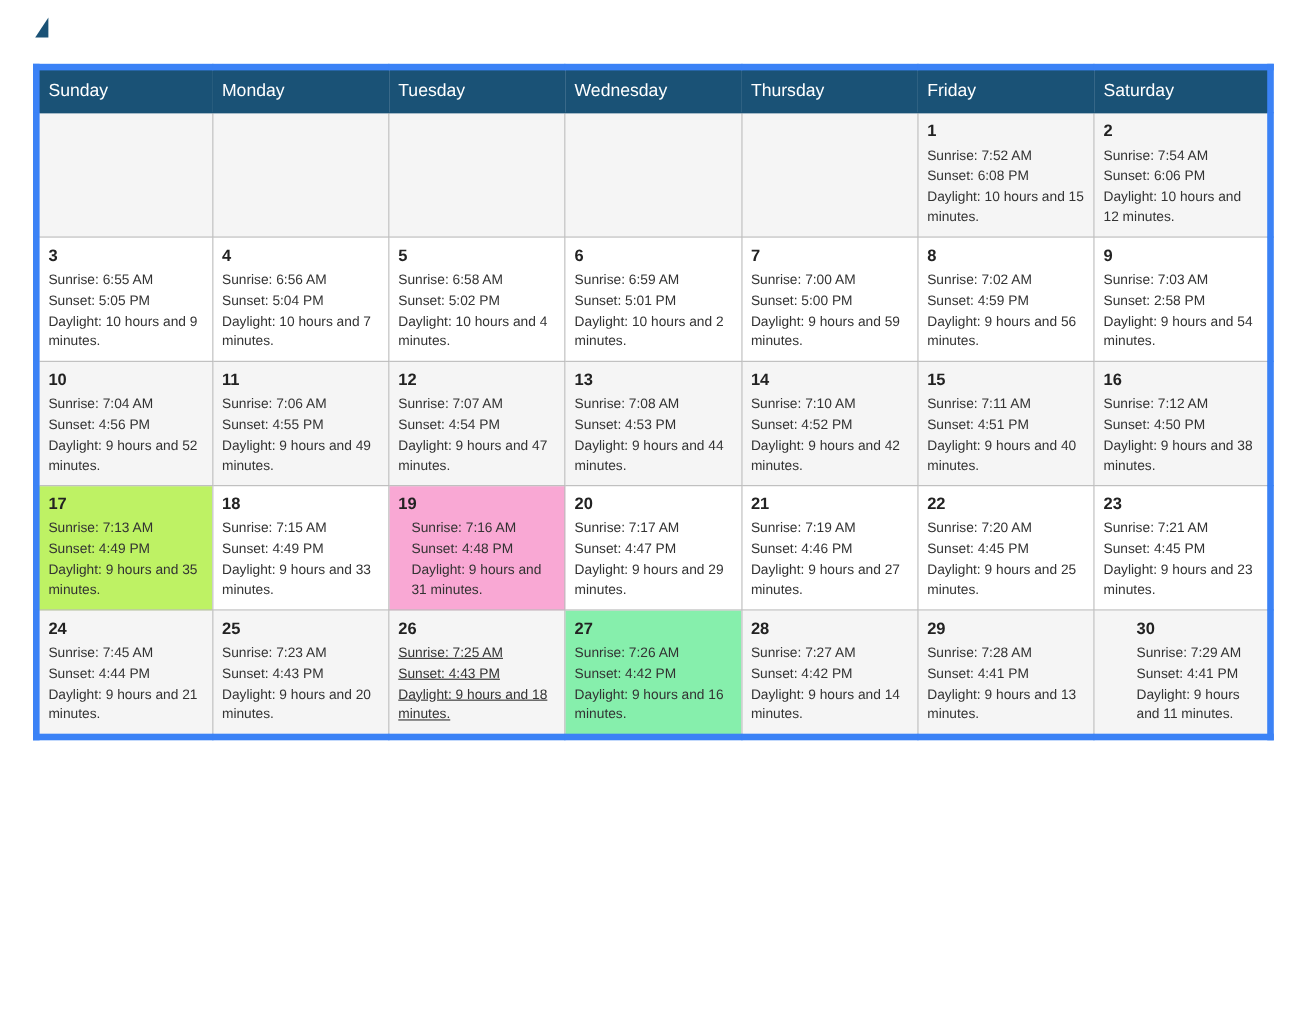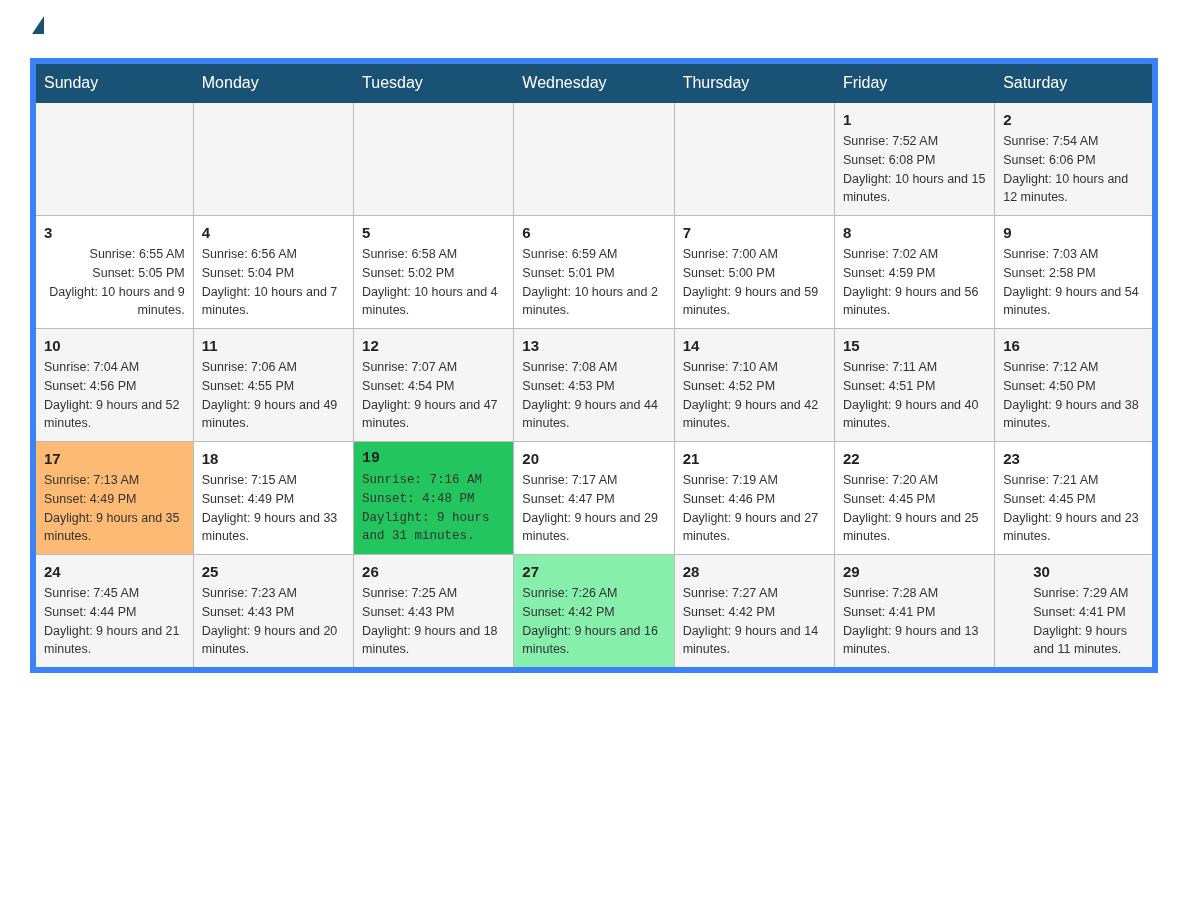--- a/index.html
+++ b/index.html
@@ -157,21 +157,21 @@
         <td style="background-color: rgb(245, 245, 245);">
           <span class="day-number">2</span>
           <div class="day-info" style="white-space: pre-line;">Sunrise: 7:54 AM
 Sunset: 6:06 PM
 Daylight: 10 hours and 12 minutes.</div>
         </td>
       </tr>
       <tr>
         <td style="background-color: rgb(255, 255, 255);">
           <span class="day-number">3</span>
-          <div class="day-info" style="white-space: pre-line; text-align: right;">Sunrise: 6:55 AM
+          <div class="day-info" style="white-space: pre-line;">Sunrise: 6:55 AM
 Sunset: 5:05 PM
 Daylight: 10 hours and 9 minutes.</div>
         </td>
         <td style="background-color: rgb(255, 255, 255);">
           <span class="day-number">4</span>
           <div class="day-info" style="white-space: pre-line;">Sunrise: 6:56 AM
 Sunset: 5:04 PM
 Daylight: 10 hours and 7 minutes.</div>
         </td>
         <td style="background-color: rgb(255, 255, 255);">
@@ -243,35 +243,35 @@
 Daylight: 9 hours and 40 minutes.</div>
         </td>
         <td style="background-color: rgb(245, 245, 245);">
           <span class="day-number">16</span>
           <div class="day-info" style="white-space: pre-line;">Sunrise: 7:12 AM
 Sunset: 4:50 PM
 Daylight: 9 hours and 38 minutes.</div>
         </td>
       </tr>
       <tr>
-        <td style="background-color: #fdba74;">
+        <td style="background-color: #bef264;">
           <span class="day-number">17</span>
           <div class="day-info" style="white-space: pre-line;">Sunrise: 7:13 AM
 Sunset: 4:49 PM
 Daylight: 9 hours and 35 minutes.</div>
         </td>
         <td style="background-color: rgb(255, 255, 255);">
           <span class="day-number">18</span>
           <div class="day-info" style="white-space: pre-line;">Sunrise: 7:15 AM
 Sunset: 4:49 PM
 Daylight: 9 hours and 33 minutes.</div>
         </td>
-        <td style="background-color: #22c55e; font-family: Liberation Mono, monospace;">
+        <td style="background-color: #f9a8d4;">
           <span class="day-number">19</span>
-          <div class="day-info" style="white-space: pre-line;">Sunrise: 7:16 AM
+          <div class="day-info" style="white-space: pre-line; margin-left: 12px;">Sunrise: 7:16 AM
 Sunset: 4:48 PM
 Daylight: 9 hours and 31 minutes.</div>
         </td>
         <td style="background-color: rgb(255, 255, 255);">
           <span class="day-number">20</span>
           <div class="day-info" style="white-space: pre-line;">Sunrise: 7:17 AM
 Sunset: 4:47 PM
 Daylight: 9 hours and 29 minutes.</div>
         </td>
         <td style="background-color: rgb(255, 255, 255);">
@@ -301,21 +301,21 @@
 Daylight: 9 hours and 21 minutes.</div>
         </td>
         <td style="background-color: rgb(245, 245, 245);">
           <span class="day-number">25</span>
           <div class="day-info" style="white-space: pre-line;">Sunrise: 7:23 AM
 Sunset: 4:43 PM
 Daylight: 9 hours and 20 minutes.</div>
         </td>
         <td style="background-color: rgb(245, 245, 245);">
           <span class="day-number">26</span>
-          <div class="day-info" style="white-space: pre-line;">Sunrise: 7:25 AM
+          <div class="day-info" style="white-space: pre-line; text-decoration: underline;">Sunrise: 7:25 AM
 Sunset: 4:43 PM
 Daylight: 9 hours and 18 minutes.</div>
         </td>
         <td style="background-color: #86efac;">
           <span class="day-number">27</span>
           <div class="day-info" style="white-space: pre-line;">Sunrise: 7:26 AM
 Sunset: 4:42 PM
 Daylight: 9 hours and 16 minutes.</div>
         </td>
         <td style="background-color: rgb(245, 245, 245);">

